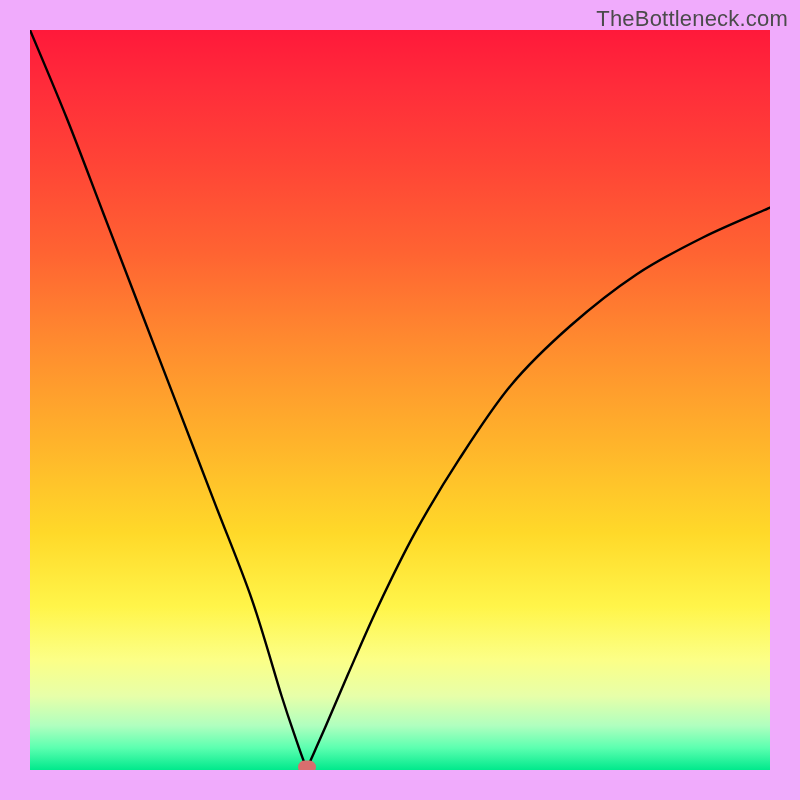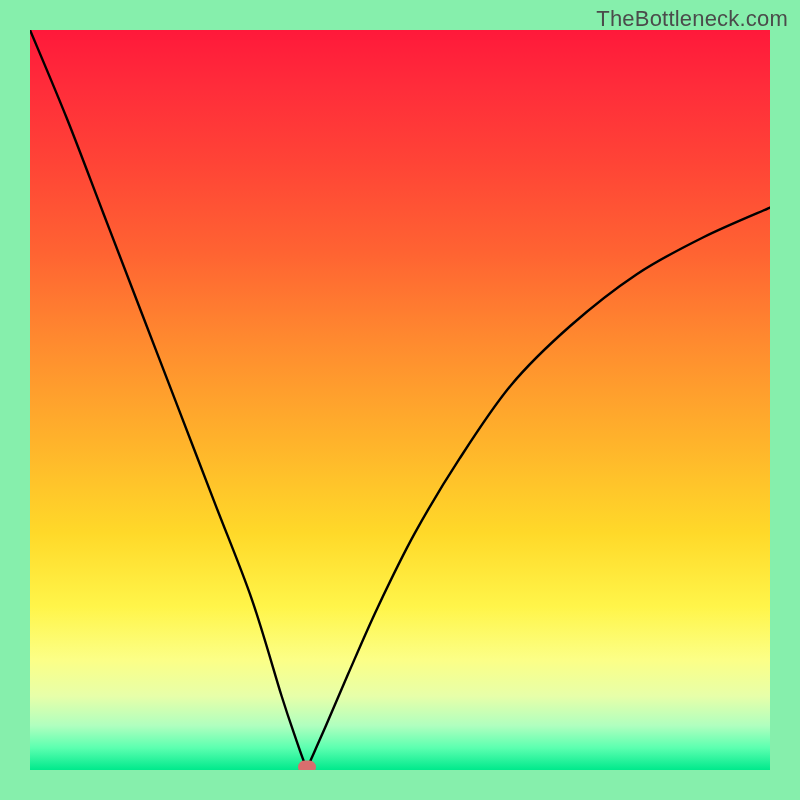--- a/index.html
+++ b/index.html
@@ -8,21 +8,21 @@
     width: 800px;
     height: 800px;
     background: #000;
     overflow: hidden;
     font-family: Arial, Helvetica, sans-serif;
   }
   .frame {
     position: relative;
     width: 800px;
     height: 800px;
-    background: #86efac;
+    background: #f0abfc;
   }
   .watermark {
     position: absolute;
     top: 6px;
     right: 12px;
     color: #4b4b4b;
     font-size: 22px;
     letter-spacing: 0.2px;
     font-weight: 500;
     z-index: 10;

